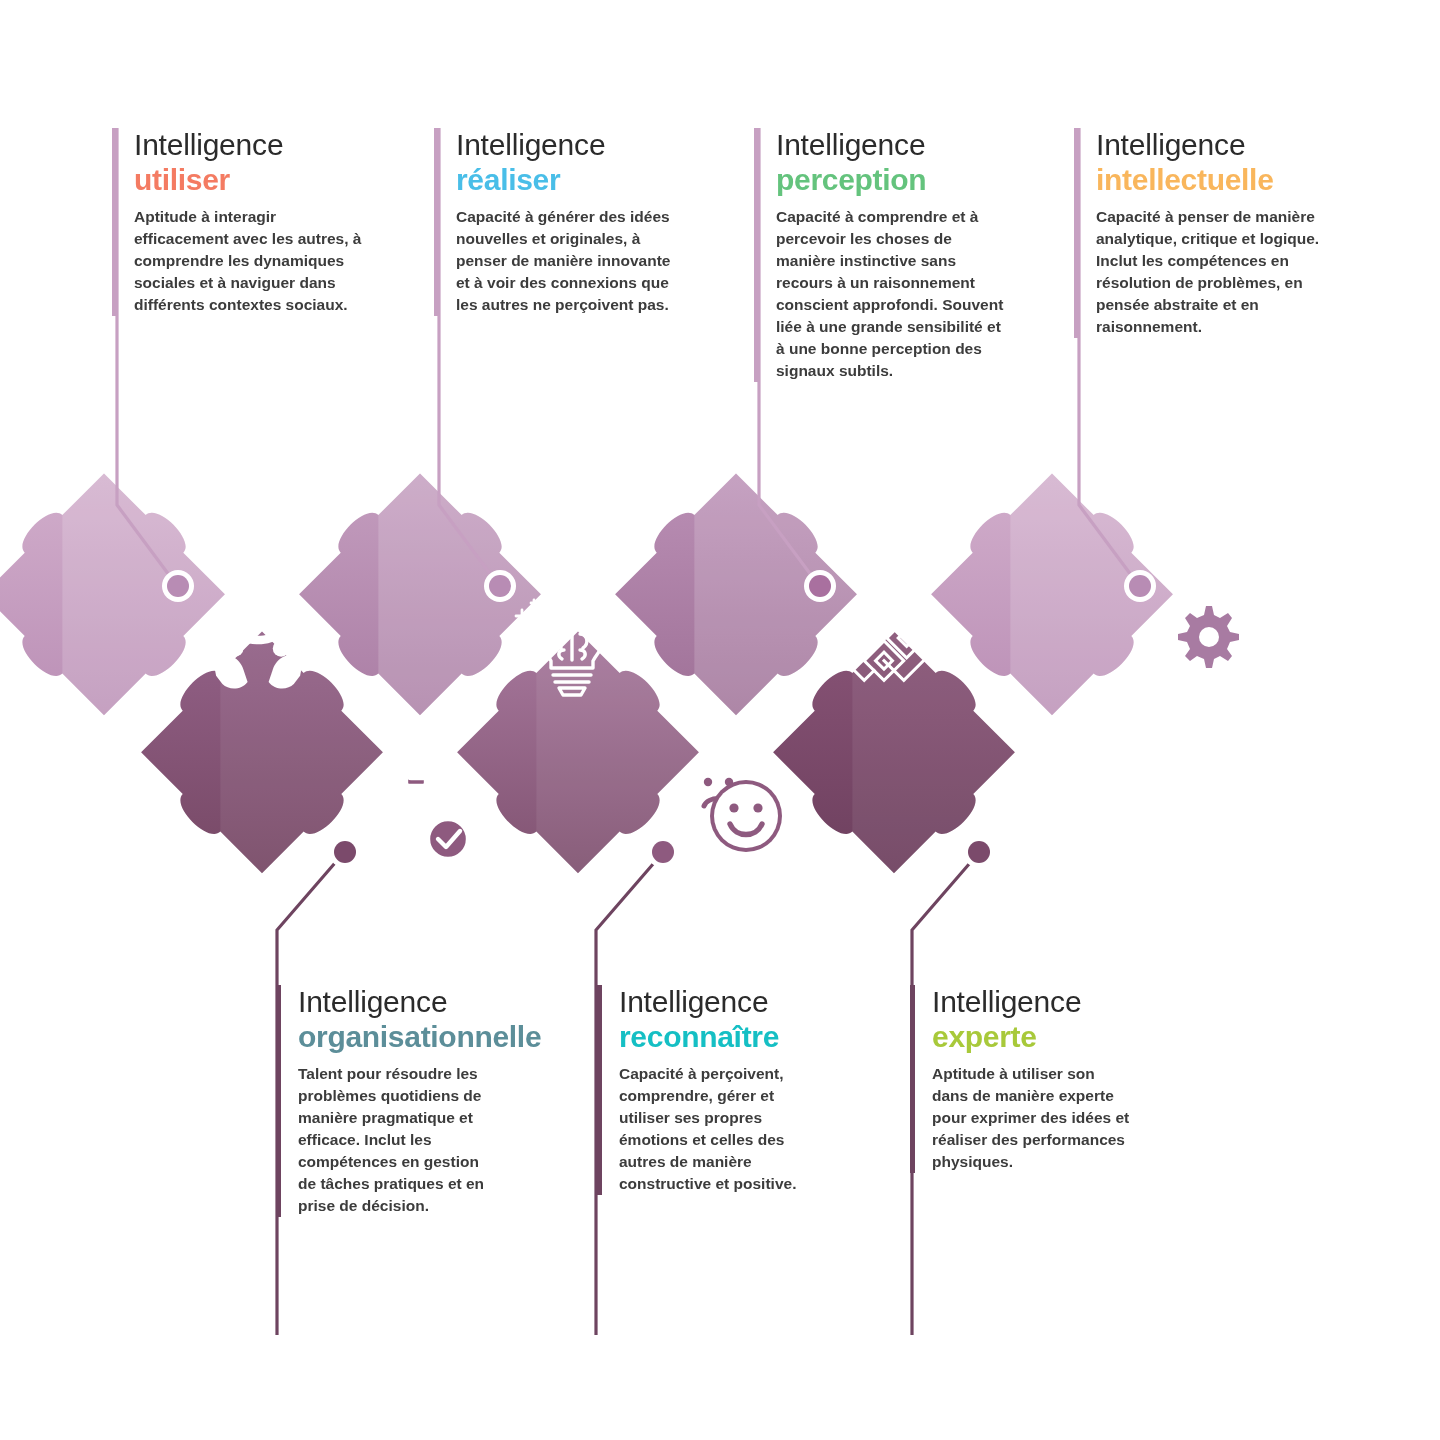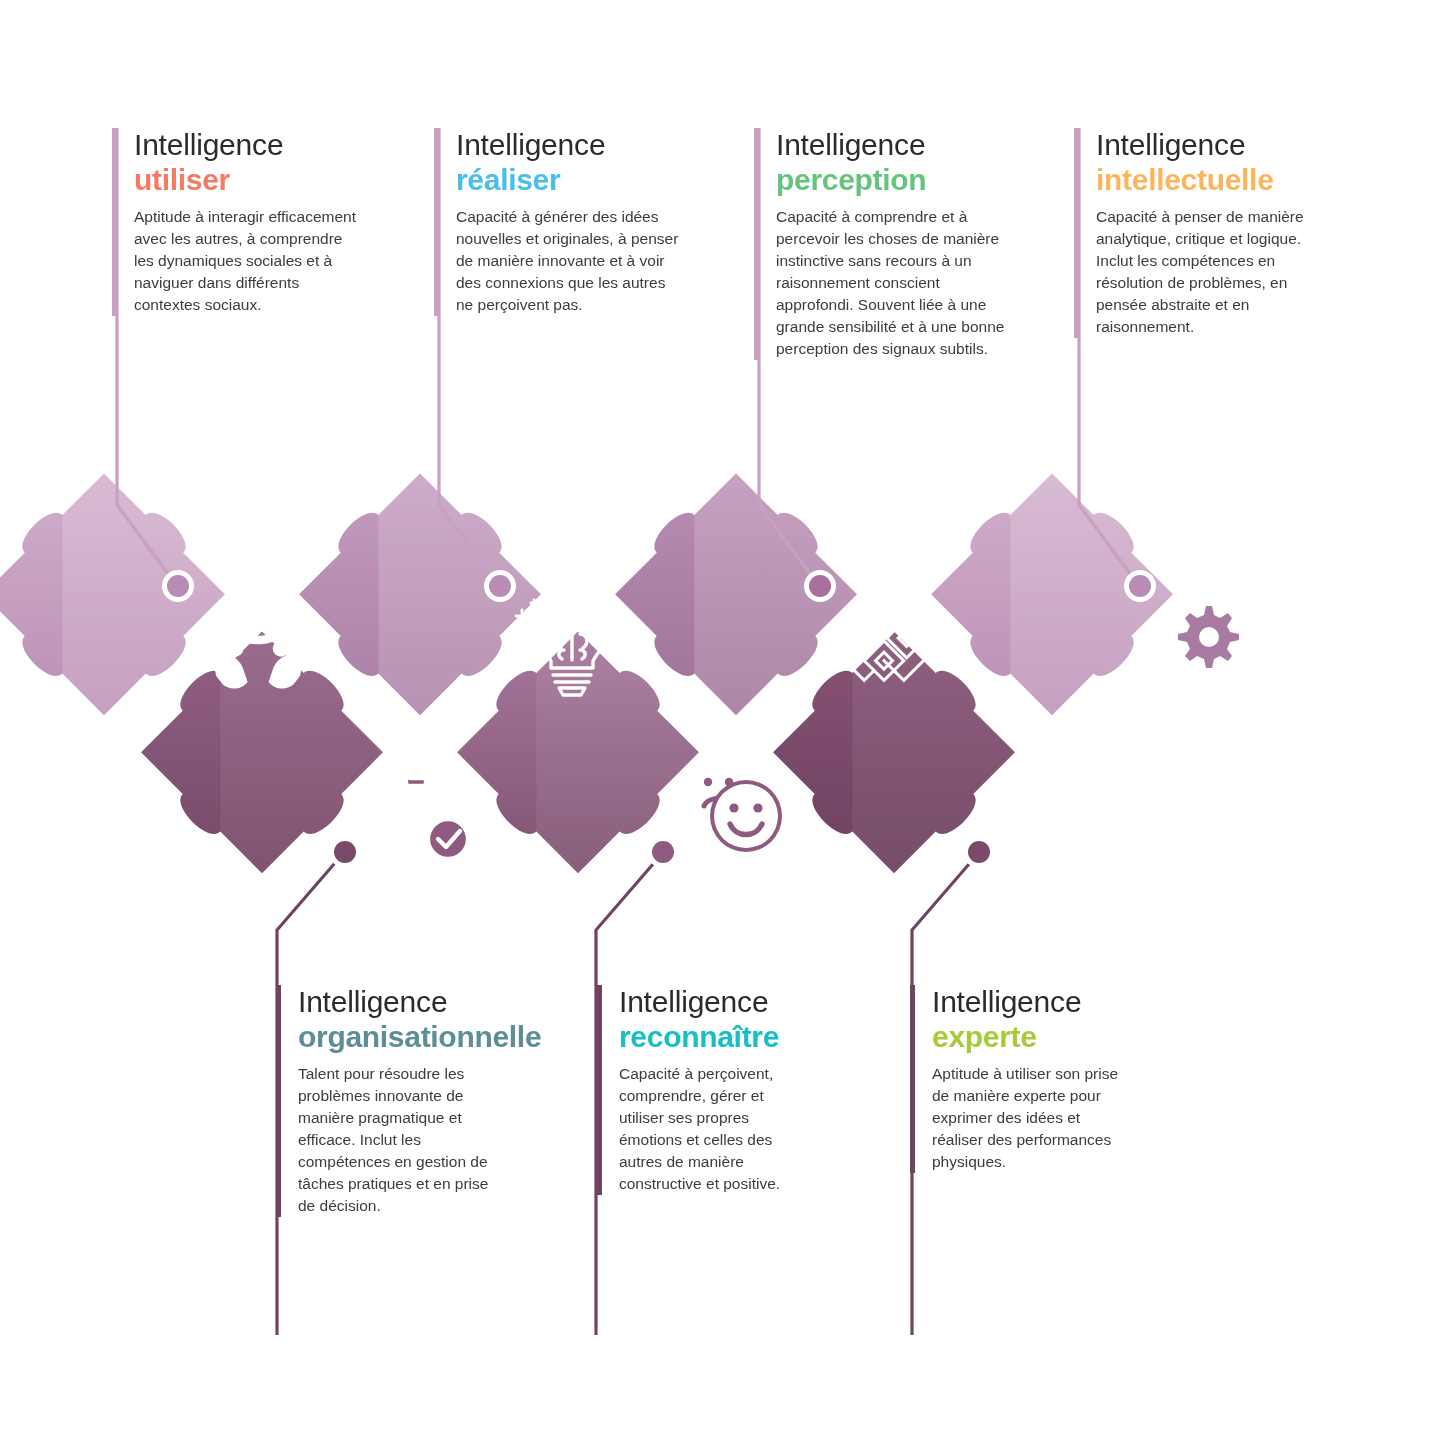--- a/index.html
+++ b/index.html
@@ -36,21 +36,21 @@
     font-weight:700;
     line-height:1.18;
     letter-spacing:-0.3px;
     white-space:nowrap;
     margin-bottom:9px;
   }
   .desc {
     font-size:15.5px;
     line-height:1.42;
     color:#3c3c3c;
-    font-weight:400;
+    font-weight:700;
   }
 
   
   #card-sociale        { left:134px; top:128px; }
   #card-creative       { left:456px; top:128px; }
   #card-spirituelle    { left:776px; top:128px; }
   #card-intellectuelle { left:1096px; top:128px; }
 
   
   #card-organisationnelle { left:298px; top:985px; width:290px; }
@@ -296,30 +296,30 @@
     <div class="bar" style="background:#c7a0c2"></div>
     <div class="title-line1">Intelligence</div>
     <div class="title-line2" style="color:#F9B65C">intellectuelle</div>
     <div class="desc">Capacité à penser de manière analytique, critique et logique. Inclut les compétences en résolution de problèmes, en pensée abstraite et en raisonnement.</div>
   </div>
 
   <div class="card bottom" id="card-organisationnelle">
     <div class="bar" style="background:#6e4460"></div>
     <div class="title-line1">Intelligence</div>
     <div class="title-line2" style="color:#5C8E99">organisationnelle</div>
-    <div class="desc" style="width:200px">Talent pour résoudre les problèmes innovante de manière pragmatique et efficace. Inclut les compétences en gestion de tâches pratiques et en prise de décision.</div>
+    <div class="desc" style="width:200px">Talent pour résoudre les problèmes quotidiens de manière pragmatique et efficace. Inclut les compétences en gestion de tâches pratiques et en prise de décision.</div>
   </div>
 
   <div class="card bottom" id="card-emotionnelle">
     <div class="bar" style="background:#6e4460"></div>
     <div class="title-line1">Intelligence</div>
     <div class="title-line2" style="color:#15BFC4">reconnaître</div>
     <div class="desc" style="width:190px">Capacité à perçoivent, comprendre, gérer et utiliser ses propres émotions et celles des autres de manière constructive et positive.</div>
   </div>
 
   <div class="card bottom" id="card-physique">
     <div class="bar" style="background:#6e4460"></div>
     <div class="title-line1">Intelligence</div>
     <div class="title-line2" style="color:#A8C93A">experte</div>
-    <div class="desc" style="width:200px">Aptitude à utiliser son prise de manière experte pour exprimer des idées et réaliser des performances physiques.</div>
+    <div class="desc" style="width:200px">Aptitude à utiliser son dans de manière experte pour exprimer des idées et réaliser des performances physiques.</div>
   </div>
 
 </div>
 
 </body></html>

